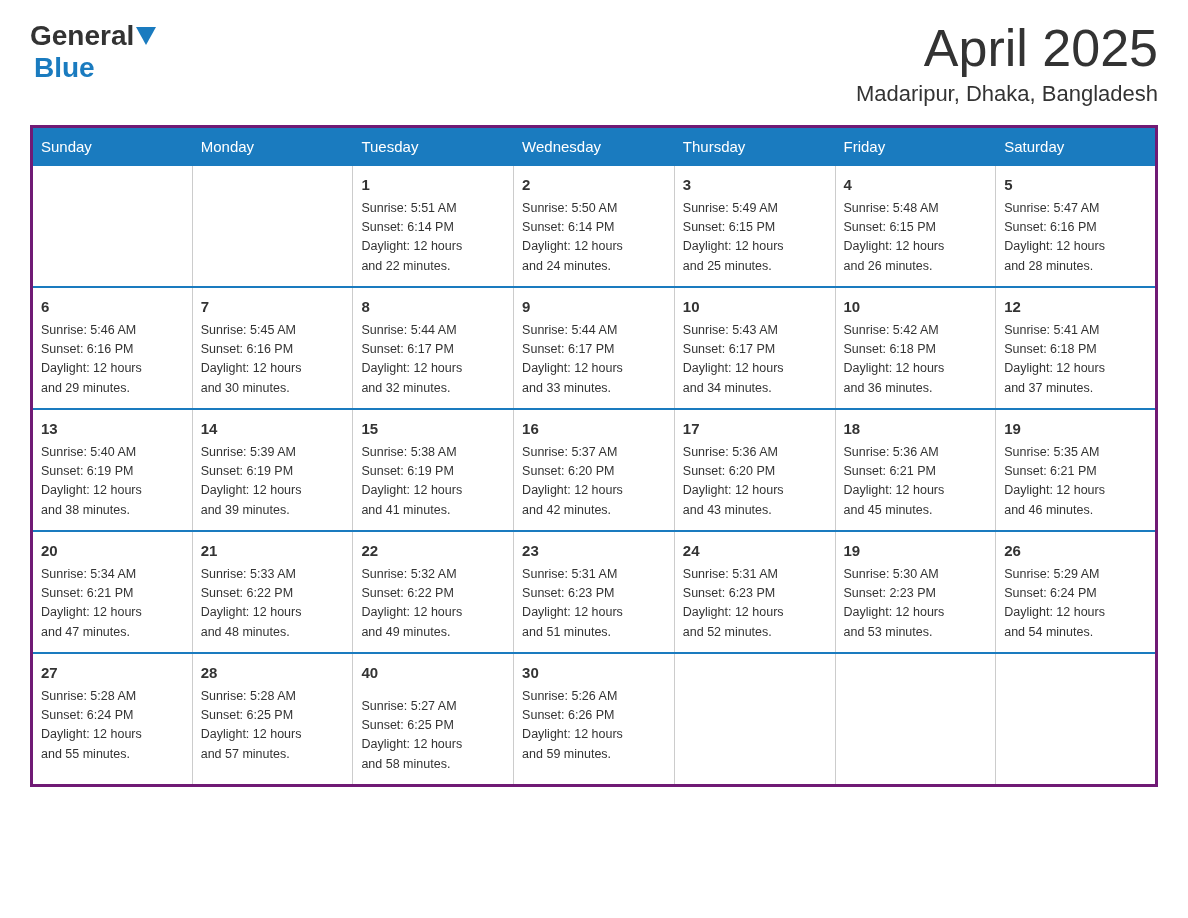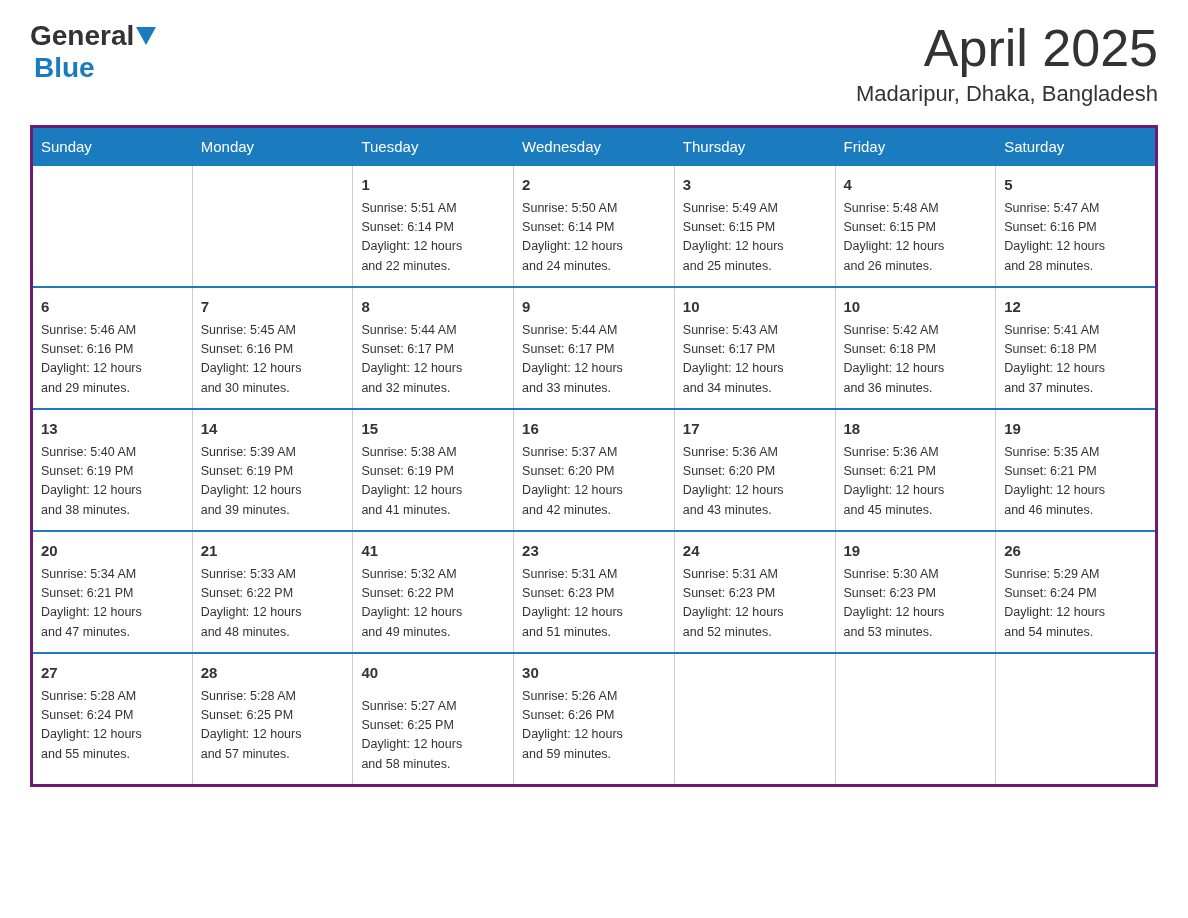--- a/index.html
+++ b/index.html
@@ -280,21 +280,21 @@
 and 47 minutes.</div>
         </td>
         <td>
           <span class="day-number">21</span>
           <div class="day-info" style="white-space: pre-line;">Sunrise: 5:33 AM
 Sunset: 6:22 PM
 Daylight: 12 hours
 and 48 minutes.</div>
         </td>
         <td>
-          <span class="day-number">41</span>
+          <span class="day-number">22</span>
           <div class="day-info" style="white-space: pre-line;">Sunrise: 5:32 AM
 Sunset: 6:22 PM
 Daylight: 12 hours
 and 49 minutes.</div>
         </td>
         <td>
           <span class="day-number">23</span>
           <div class="day-info" style="white-space: pre-line;">Sunrise: 5:31 AM
 Sunset: 6:23 PM
 Daylight: 12 hours
@@ -303,21 +303,21 @@
         <td>
           <span class="day-number">24</span>
           <div class="day-info" style="white-space: pre-line;">Sunrise: 5:31 AM
 Sunset: 6:23 PM
 Daylight: 12 hours
 and 52 minutes.</div>
         </td>
         <td>
           <span class="day-number">19</span>
           <div class="day-info" style="white-space: pre-line;">Sunrise: 5:30 AM
-Sunset: 6:23 PM
+Sunset: 2:23 PM
 Daylight: 12 hours
 and 53 minutes.</div>
         </td>
         <td>
           <span class="day-number">26</span>
           <div class="day-info" style="white-space: pre-line;">Sunrise: 5:29 AM
 Sunset: 6:24 PM
 Daylight: 12 hours
 and 54 minutes.</div>
         </td>

